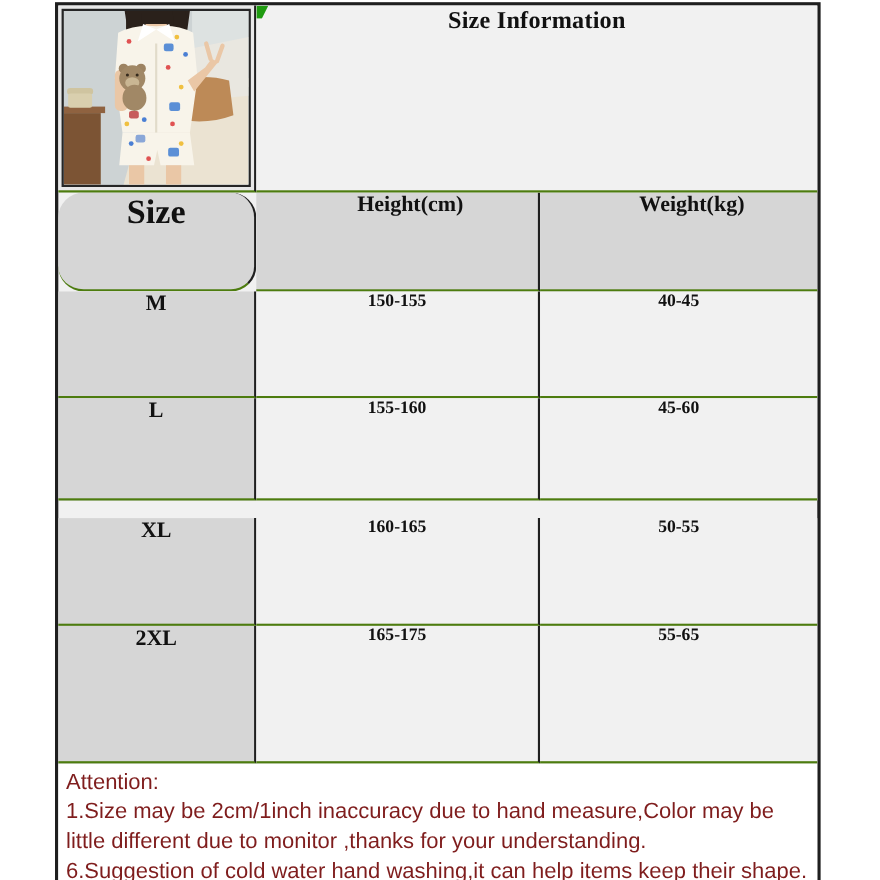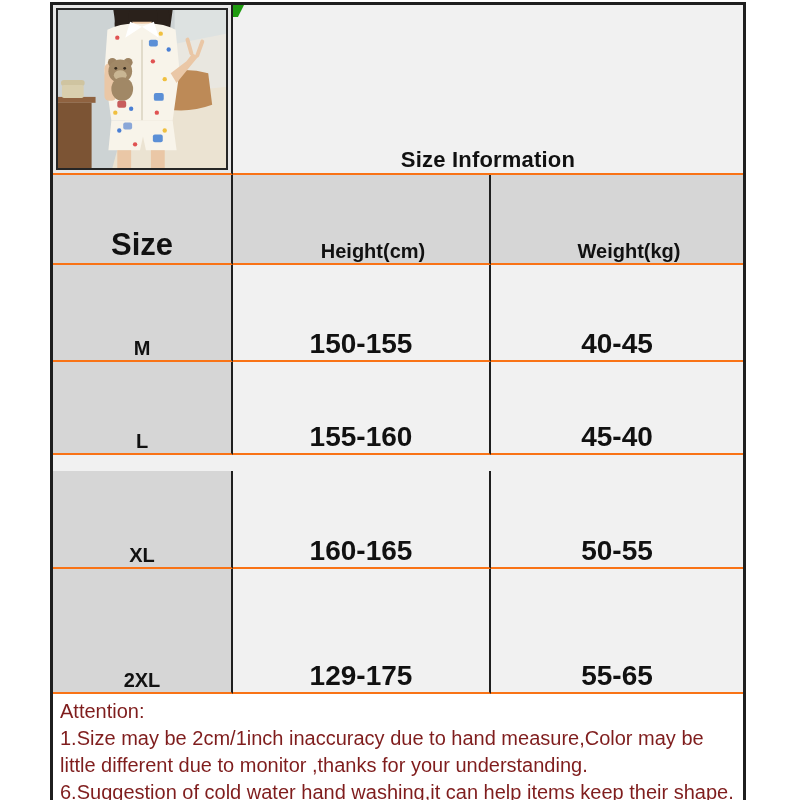--- a/index.html
+++ b/index.html
@@ -14,39 +14,40 @@
   }
   .row{display:grid;box-sizing:border-box;}
   .row-top{grid-template-columns:180px auto;height:170px;}
   .row-head{grid-template-columns:180px 258px auto;height:90px;}
   .row-data{grid-template-columns:180px 258px auto;}
   .rh-m{height:97px;}
   .rh-l{height:93px;}
   .rh-xl{height:98px;margin-top:16px;}
   .rh-2xl{height:125px;}
   .cell{
-    box-sizing:border-box;display:flex;align-items:flex-end;justify-content:center;
-    border-right:2px solid #1f1f1f;border-bottom:2px solid #f97316;
+    box-sizing:border-box;display:flex;align-items:flex-start;justify-content:center;
+    border-right:2px solid #1f1f1f;border-bottom:2px solid #4d7c0f;
     text-align:center;
+    font-family:Liberation Serif, serif;
   }
   .cell:last-child{border-right:none;}
   .gray{background:#d6d6d6;}
   .light{background:#f1f1f1;}
   .photo-cell{position:relative;padding:0;background:#e8e8e8;overflow:hidden;}
   .photo-frame{position:absolute;left:3px;top:3px;right:3px;bottom:3px;border:2px solid #262626;overflow:hidden;background:#cfd4d4;}
   .photo-frame svg{display:block;width:100%;height:100%;}
   .title-cell{position:relative;font-weight:bold;font-size:22px;letter-spacing:0.2px;}
   .corner-marker{
     position:absolute;left:0;top:0;width:11px;height:12px;background:#1f9b10;
     clip-path:polygon(0 0,100% 0,45% 100%,0 100%);
   }
-  .size-head{font-weight:bold;font-size:31px;}
+  .size-head{font-weight:bold;font-size:31px;border-radius:23px;}
   .col-head{font-weight:bold;font-size:20px;padding-left:24px;}
   .size-label{font-weight:bold;font-size:20px;}
-  .value{font-weight:bold;font-size:28px;}
+  .value{font-weight:bold;font-size:16px;}
   .attention{
     box-sizing:border-box;height:148px;background:#ffffff;
     padding:4px 2px 4px 7px;font-size:20px;line-height:27px;color:#7f1d1d;
   }
   .attention div{margin:0;}
 </style>
 </head>
 <body>
 
 <div class="sheet">
@@ -133,30 +134,30 @@
   </div>
 
   <div class="row row-data rh-m">
     <div class="cell gray size-label">M</div>
     <div class="cell light value">150-155</div>
     <div class="cell light value">40-45</div>
   </div>
   <div class="row row-data rh-l">
     <div class="cell gray size-label">L</div>
     <div class="cell light value">155-160</div>
-    <div class="cell light value">45-40</div>
+    <div class="cell light value">45-60</div>
   </div>
   <div class="row row-data rh-xl">
     <div class="cell gray size-label">XL</div>
     <div class="cell light value">160-165</div>
     <div class="cell light value">50-55</div>
   </div>
   <div class="row row-data rh-2xl">
     <div class="cell gray size-label">2XL</div>
-    <div class="cell light value">129-175</div>
+    <div class="cell light value">165-175</div>
     <div class="cell light value">55-65</div>
   </div>
 
   <div class="attention">
     <div>Attention:</div>
     <div>1.Size may be 2cm/1inch inaccuracy due to hand measure,Color may be little different due to monitor ,thanks for your understanding.</div>
     <div>6.Suggestion of cold water hand washing,it can help items keep their shape.</div>
   </div>
 
 </div>

